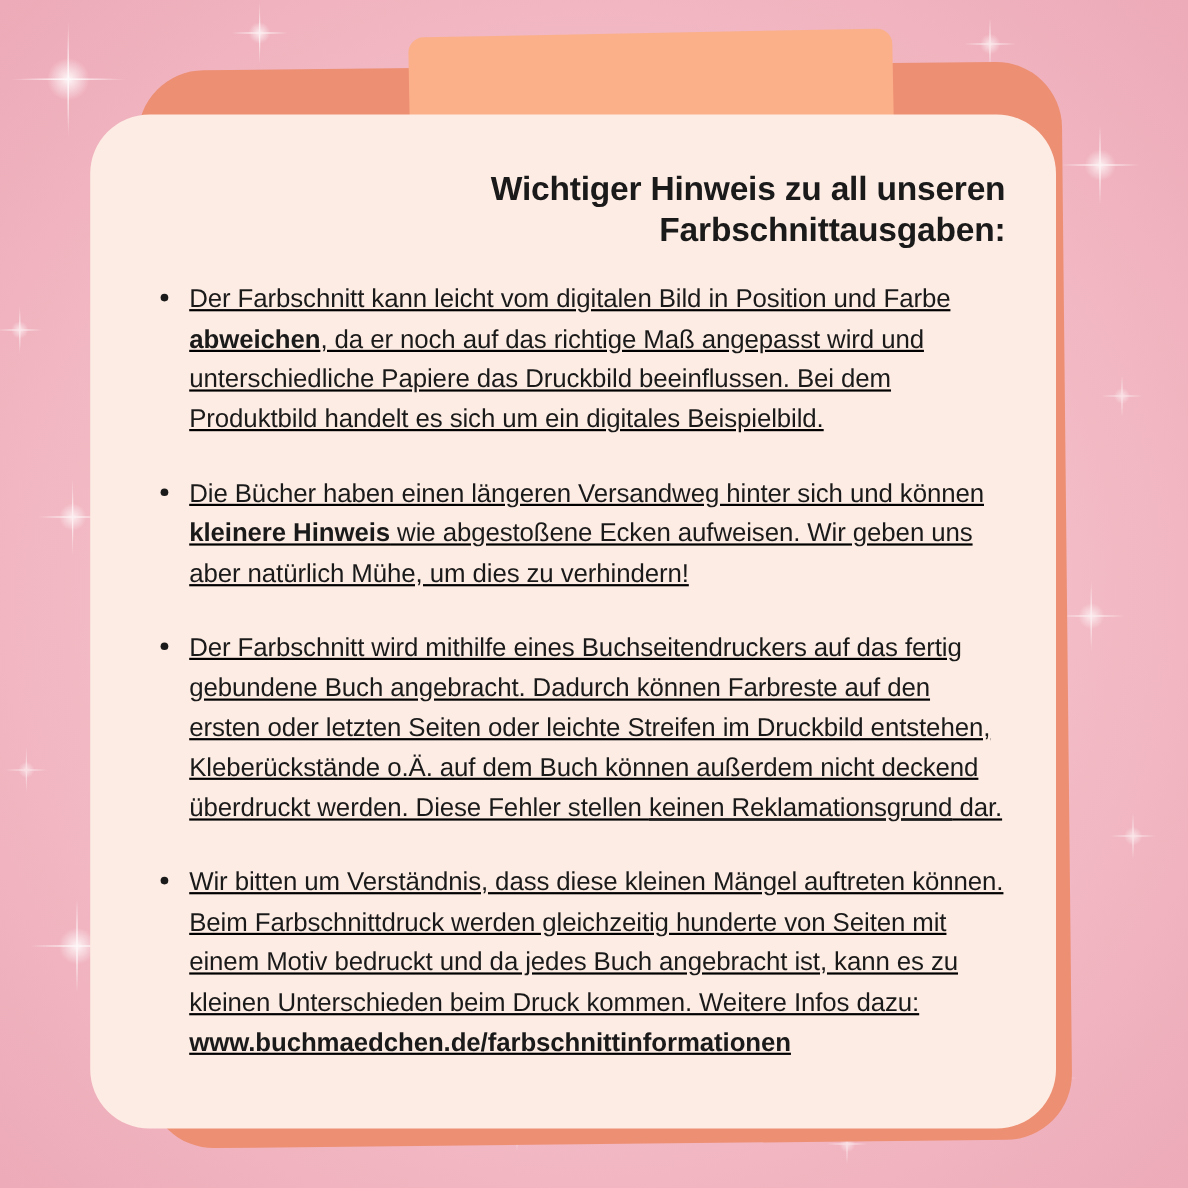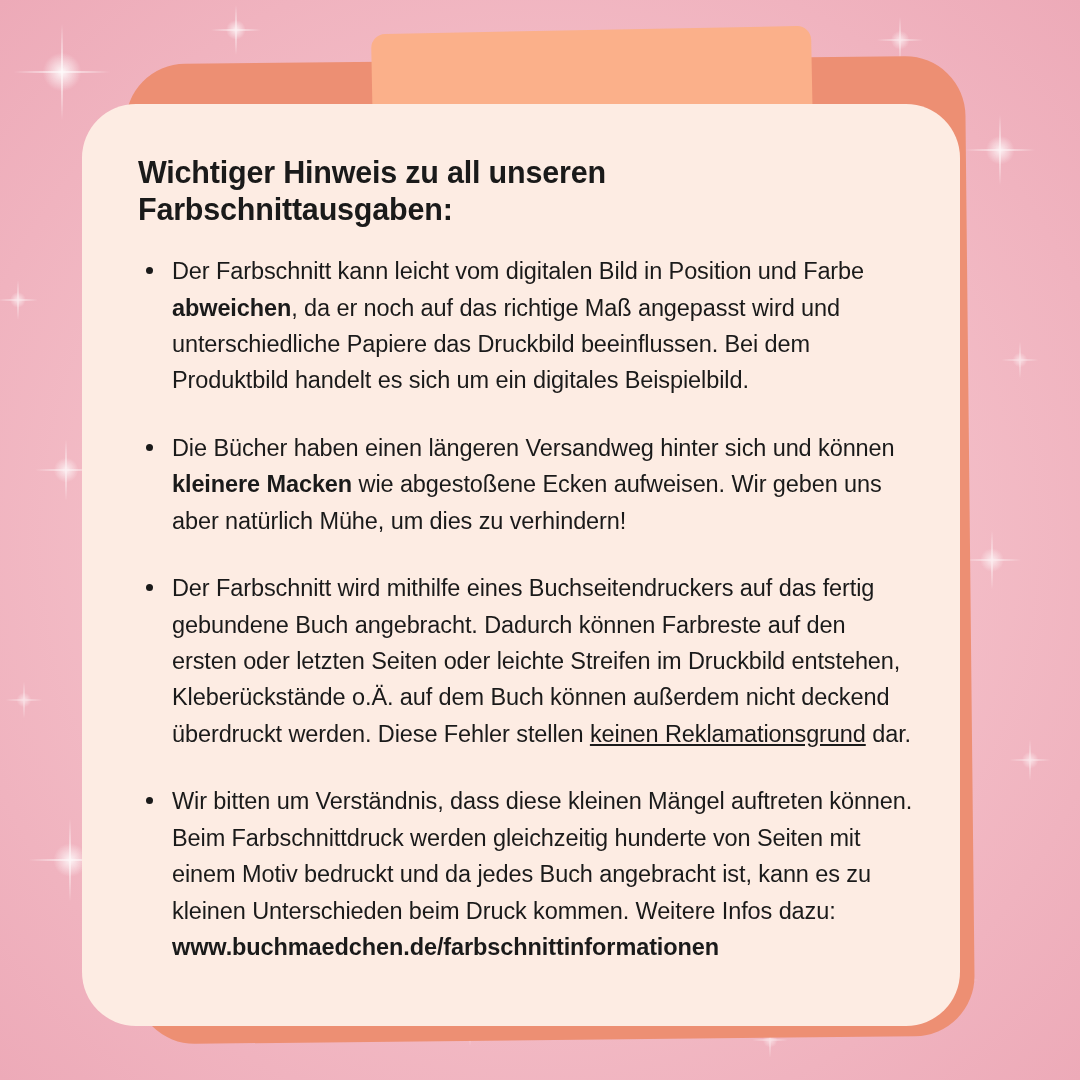--- a/index.html
+++ b/index.html
@@ -108,29 +108,30 @@
     top: 50px;
     right: 46px;
     bottom: 34px;
   }
 
   .headline {
     font-size: 30.5px;
     font-weight: bold;
     color: #1a1a1a;
     letter-spacing: -0.2px;
-    text-align: left;
+    text-align: right;
     margin: 0 0 26px 0;
     line-height: 1.2;
   }
 
   ul.bullets {
     list-style: none;
     margin: 0;
     padding: 0;
+    text-decoration: underline;
   }
   ul.bullets > li {
     position: relative;
     padding-left: 34px;
     margin-bottom: 31px;
     font-size: 23.5px;
     line-height: 1.55;
     color: #1a1a1a;
     letter-spacing: -0.1px;
   }
@@ -249,20 +250,20 @@
     </div>
 
   <div class="card-shadow"></div>
   <div class="tape"></div>
 
   <div class="note">
     <div class="note-inner">
       <h1 class="headline">Wichtiger Hinweis zu all unseren Farbschnittausgaben:</h1>
       <ul class="bullets">
           <li><span class="dot"></span><span>Der Farbschnitt kann leicht vom digitalen Bild in Position und Farbe </span><b>abweichen</b><span>, da er noch auf das richtige Maß angepasst wird und unterschiedliche Papiere das Druckbild beeinflussen. Bei dem Produktbild handelt es sich um ein digitales Beispielbild.</span></li>
-          <li><span class="dot"></span><span>Die Bücher haben einen längeren Versandweg hinter sich und können </span><b>kleinere Macken</b><span> wie abgestoßene Ecken aufweisen. Wir geben uns aber natürlich Mühe, um dies zu verhindern!</span></li>
+          <li><span class="dot"></span><span>Die Bücher haben einen längeren Versandweg hinter sich und können </span><b>kleinere Hinweis</b><span> wie abgestoßene Ecken aufweisen. Wir geben uns aber natürlich Mühe, um dies zu verhindern!</span></li>
           <li><span class="dot"></span><span>Der Farbschnitt wird mithilfe eines Buchseitendruckers auf das fertig gebundene Buch angebracht. Dadurch können Farbreste auf den ersten oder letzten Seiten oder leichte Streifen im Druckbild entstehen, Kleberückstände o.Ä. auf dem Buch können außerdem nicht deckend überdruckt werden. Diese Fehler stellen </span><u>keinen Reklamationsgrund</u><span> dar.</span></li>
           <li><span class="dot"></span><span>Wir bitten um Verständnis, dass diese kleinen Mängel auftreten können. Beim Farbschnittdruck werden gleichzeitig hunderte von Seiten mit einem Motiv bedruckt und da jedes Buch angebracht ist, kann es zu kleinen Unterschieden beim Druck kommen. Weitere Infos dazu: </span><span class="url">www.buchmaedchen.de/farbschnittinformationen</span></li>
         </ul>
     </div>
   </div>
 
 </div>
 
 </body></html>

